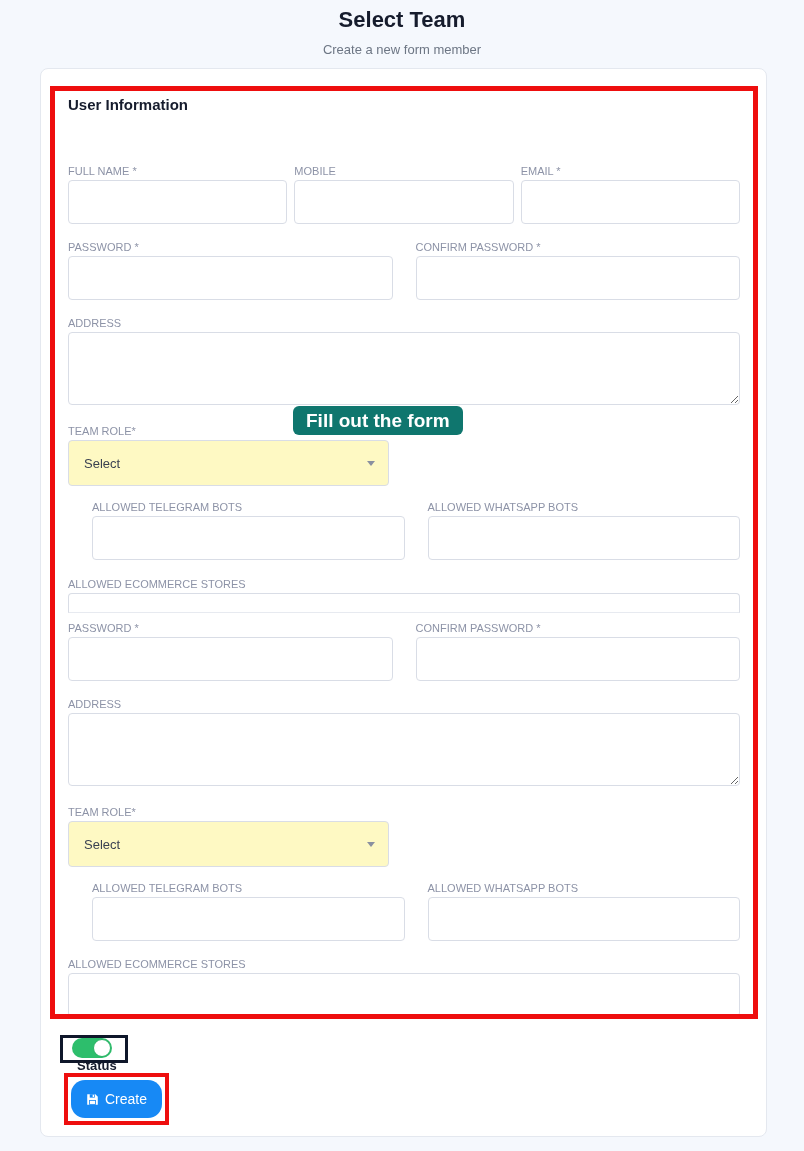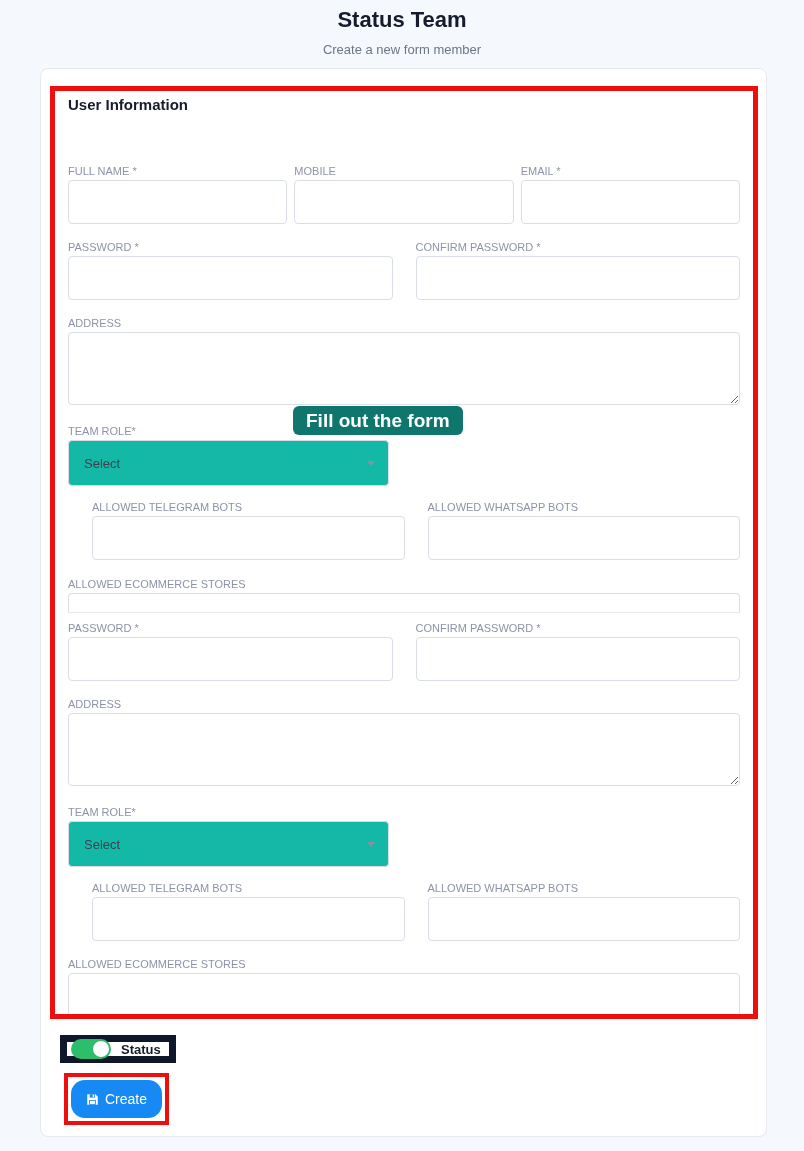--- a/index.html
+++ b/index.html
@@ -52,41 +52,41 @@
     width: 100%; height: 44px;
     border: 1px solid #d9dde6; border-radius: 4px;
     background: #fff; font-family: inherit; font-size: 13px;
     color: #3a4151; padding: 4px 10px; outline: none;
   }
   textarea.tb { height: 73px; resize: both; }
   .tb.short { height: 20px; border-radius: 4px 4px 0 0; border-bottom-color: #e7eaf0; }
   .select {
     position: relative; width: 321px; height: 46px;
     border: 1px solid #d9dde6; border-radius: 4px;
-    background: #14b8a6; display: flex; align-items: center;
+    background: #fef9c3; display: flex; align-items: center;
     padding-left: 15px; font-size: 13px; color: #3a4151;
     cursor: pointer;
   }
   .caret {
     position: absolute; right: 13px; top: 50%; margin-top: -2px;
     width: 0; height: 0;
     border-left: 4px solid transparent; border-right: 4px solid transparent;
     border-top: 5px solid #8a90a0;
   }
   .annotation {
     position: absolute; left: 252px; top: 337px; z-index: 5;
     background: #0f766e; color: #ffffff;
     font-size: 19px; font-weight: bold; line-height: 23px;
     padding: 3px 13px; border-radius: 6px; white-space: nowrap;
   }
   .status-outline {
     position: absolute; left: 19px; top: 966px;
-    height: 28px; border: 7px solid #0f172a;
+    height: 28px; border: 3px solid #0f172a;
     display: inline-flex; align-items: center;
-    padding: 0 8px 0 4px; background: #fff;
+    padding: 0 8px 0 4px; background: #fff; flex-direction: column;
   }
   .toggle {
     position: relative; width: 40px; height: 20px;
     background: #2dbe6c; border-radius: 10px; cursor: pointer;
     flex: 0 0 auto;
   }
   .toggle .knob {
     position: absolute; right: 1px; top: 1px;
     width: 18px; height: 18px; border-radius: 50%;
     background: #ffffff; border: 1px solid #29b364;
@@ -100,21 +100,21 @@
     width: 91px; height: 38px; border: none; border-radius: 14px;
     background: #1789f5; color: #ffffff; font-family: inherit;
     font-size: 14px; display: flex; align-items: center; justify-content: center;
     gap: 6px; cursor: pointer;
   }
   .save-ic { display: inline-flex; }
 </style>
 </head>
 <body>
 
-<h1 class="title">Status Team</h1>
+<h1 class="title">Select Team</h1>
 <div class="subtitle">Create a new form member</div>
 
 <div class="card">
 
   <div class="form-outline">
     <div class="card-heading">User Information</div>
 
     <div class="form">
 
       <div class="row cols-3">

